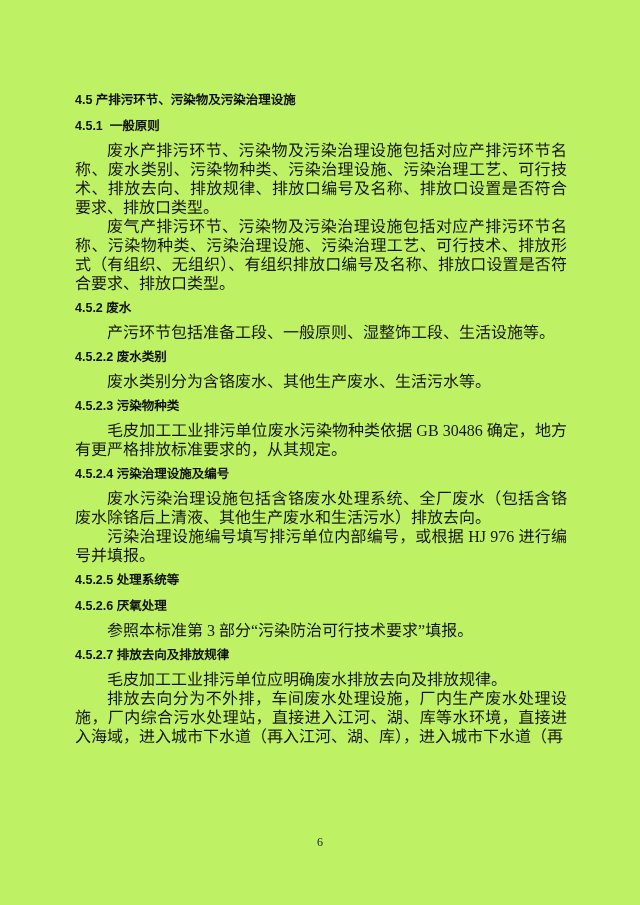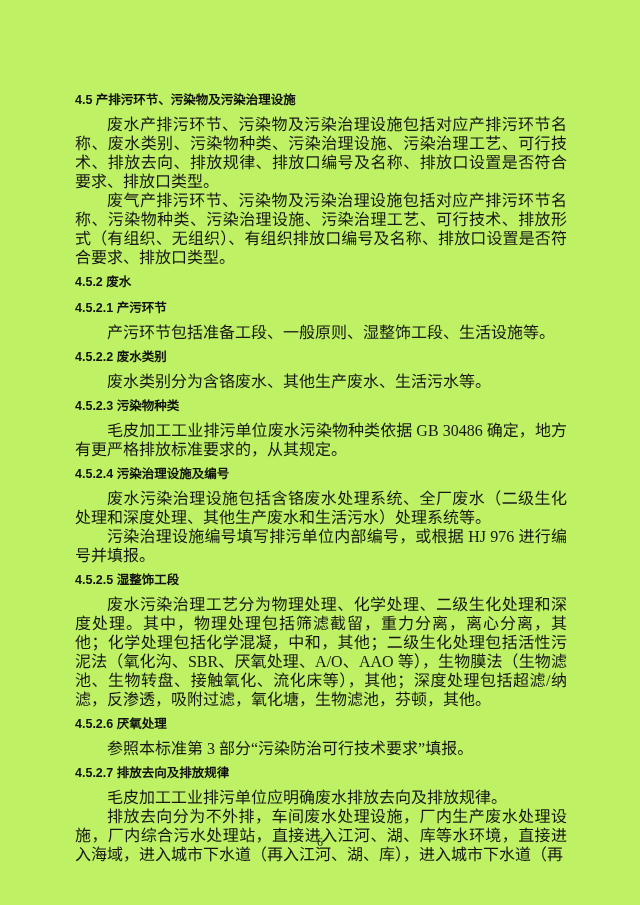--- a/index.html
+++ b/index.html
@@ -50,34 +50,33 @@
     color: #222222;
     font-family: "Liberation Serif", "DejaVu Serif", serif;
   }
 </style>
 </head>
 <body>
 
 <div class="page">
   <div class="content">
     <div class="h lvl1">4.5 产排污环节、污染物及污染治理设施</div>
+    <div class="h lvl2">4.5.1  一般原则</div>
     <p class="p">废水产排污环节、污染物及污染治理设施包括对应产排污环节名称、废水类别、污染物种类、污染治理设施、污染治理工艺、可行技术、排放去向、排放规律、排放口编号及名称、排放口设置是否符合要求、排放口类型。</p>
     <p class="p">废气产排污环节、污染物及污染治理设施包括对应产排污环节名称、污染物种类、污染治理设施、污染治理工艺、可行技术、排放形式（有组织、无组织）、有组织排放口编号及名称、排放口设置是否符合要求、排放口类型。</p>
     <div class="h lvl2">4.5.2 废水</div>
-    <div class="h lvl3">4.5.2.1 产污环节</div>
     <p class="p">产污环节包括准备工段、一般原则、湿整饰工段、生活设施等。</p>
     <div class="h lvl3">4.5.2.2 废水类别</div>
     <p class="p">废水类别分为含铬废水、其他生产废水、生活污水等。</p>
     <div class="h lvl3">4.5.2.3 污染物种类</div>
     <p class="p">毛皮加工工业排污单位废水污染物种类依据 GB 30486 确定，地方有更严格排放标准要求的，从其规定。</p>
     <div class="h lvl3">4.5.2.4 污染治理设施及编号</div>
-    <p class="p">废水污染治理设施包括含铬废水处理系统、全厂废水（二级生化处理和深度处理、其他生产废水和生活污水）处理系统等。</p>
+    <p class="p">废水污染治理设施包括含铬废水处理系统、全厂废水（包括含铬废水除铬后上清液、其他生产废水和生活污水）排放去向。</p>
     <p class="p">污染治理设施编号填写排污单位内部编号，或根据 HJ 976 进行编号并填报。</p>
-    <div class="h lvl3">4.5.2.5 湿整饰工段</div>
-    <p class="p">废水污染治理工艺分为物理处理、化学处理、二级生化处理和深度处理。其中，物理处理包括筛滤截留，重力分离，离心分离，其他；化学处理包括化学混凝，中和，其他；二级生化处理包括活性污泥法（氧化沟、SBR、厌氧处理、A/O、AAO 等），生物膜法（生物滤池、生物转盘、接触氧化、流化床等），其他；深度处理包括超滤/纳滤，反渗透，吸附过滤，氧化塘，生物滤池，芬顿，其他。</p>
+    <div class="h lvl3">4.5.2.5 处理系统等</div>
     <div class="h lvl3">4.5.2.6 厌氧处理</div>
     <p class="p">参照本标准第 3 部分“污染防治可行技术要求”填报。</p>
     <div class="h lvl3">4.5.2.7 排放去向及排放规律</div>
     <p class="p">毛皮加工工业排污单位应明确废水排放去向及排放规律。</p>
     <p class="p">排放去向分为不外排，车间废水处理设施，厂内生产废水处理设施，厂内综合污水处理站，直接进入江河、湖、库等水环境，直接进入海域，进入城市下水道（再入江河、湖、库），进入城市下水道（再</p>
   </div>
   <div class="pageno">6</div>
 </div>
 
 </body></html>

